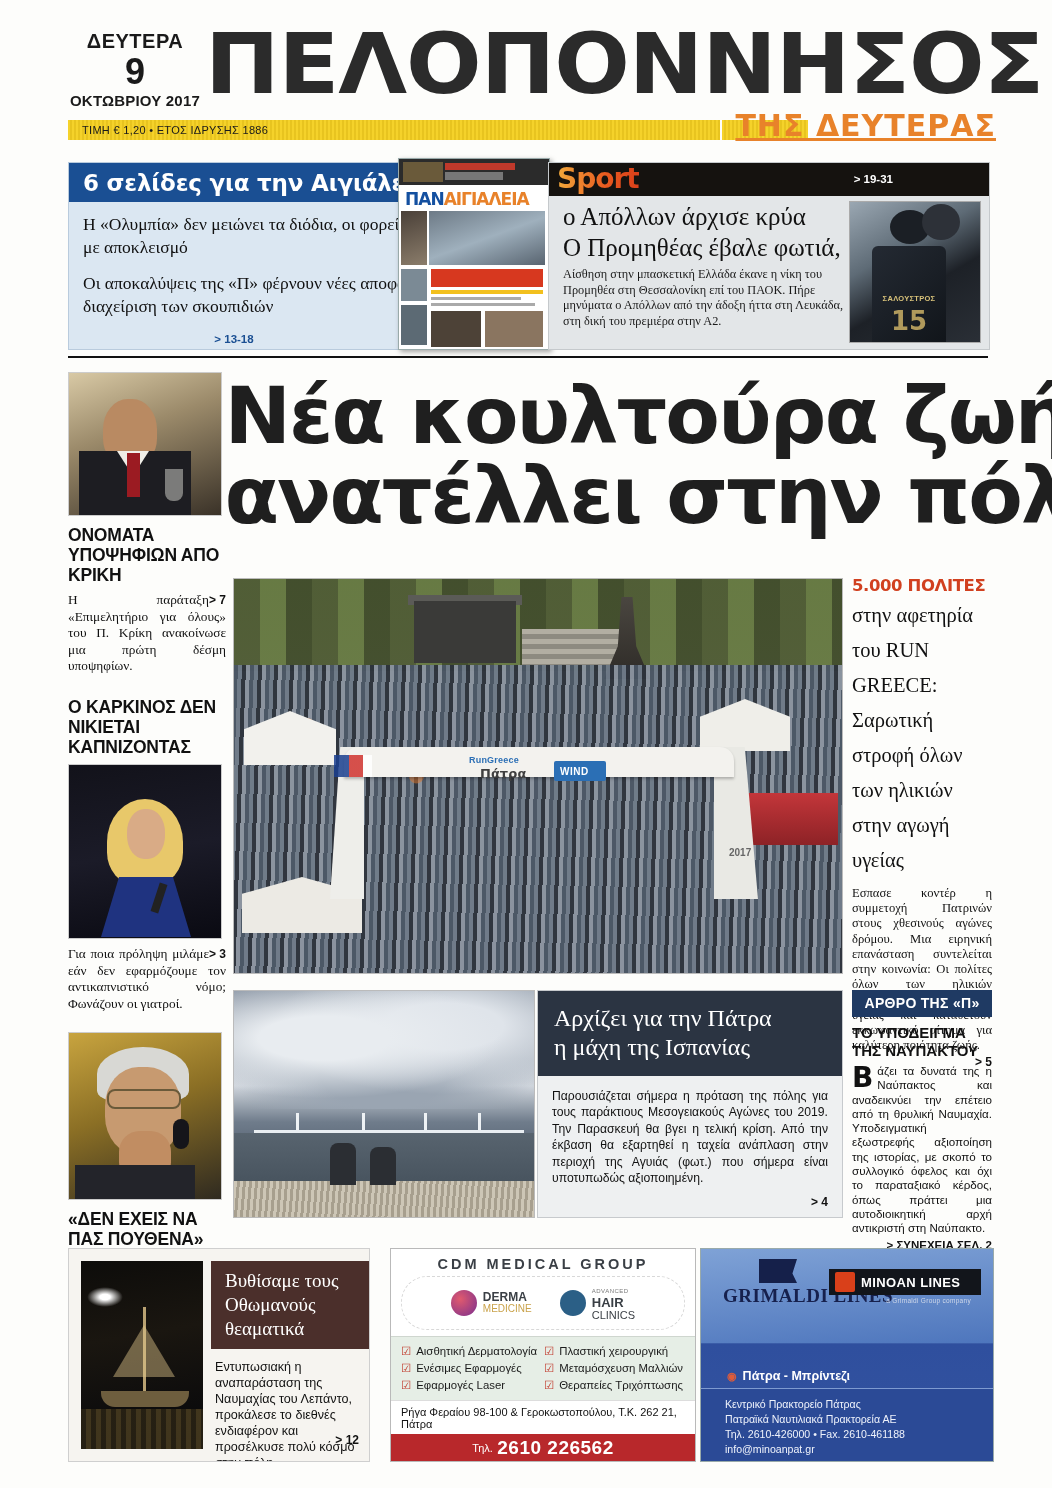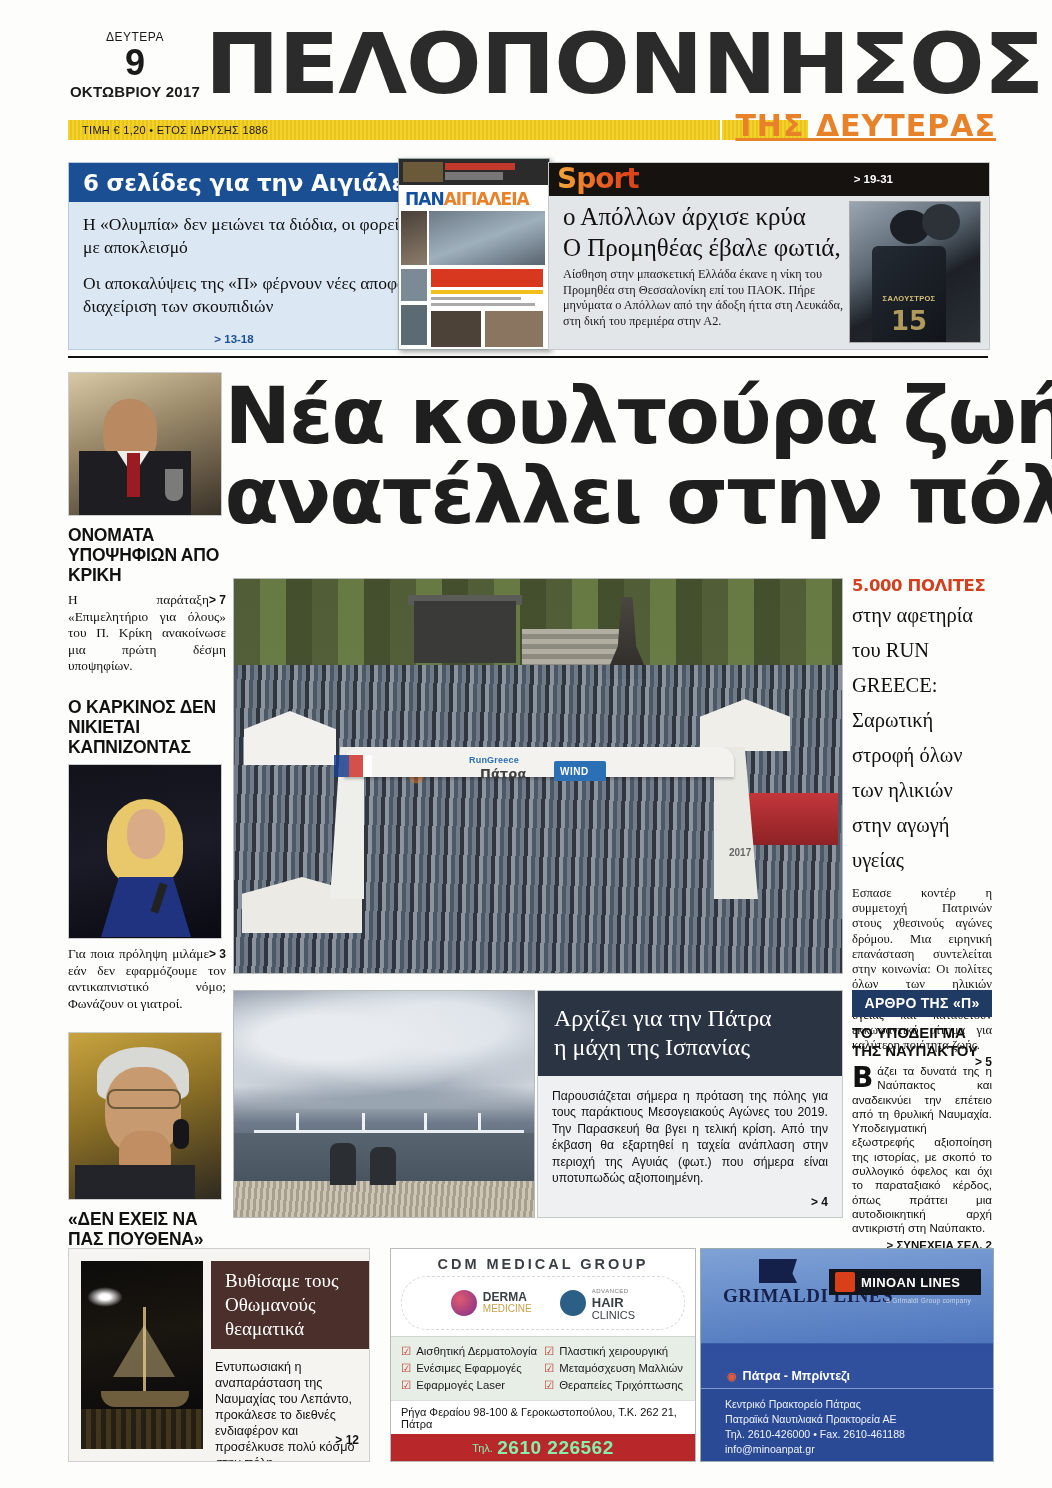--- a/index.html
+++ b/index.html
@@ -11,21 +11,21 @@
     overflow:hidden;
   }
   .page{
     position:absolute;inset:0;
     background:#fdfdfb;
   }
   
   .masthead{position:absolute;left:0;top:0;width:1052px;height:148px;}
   .dateblock{position:absolute;left:60px;top:30px;width:150px;text-align:center;
              font-family:"Liberation Sans",sans-serif;color:#1a1a1a;}
-  .dateblock .dow{font-size:12px;font-weight:400;letter-spacing:.5px;}
+  .dateblock .dow{font-size:20px;font-weight:700;letter-spacing:.5px;}
   .dateblock .day{font-size:36px;font-weight:700;line-height:36px;margin:1px 0 2px;}
   .dateblock .mon{font-size:15px;font-weight:700;letter-spacing:.2px;}
   .logo-main{position:absolute;left:205px;top:22px;font-family:"DejaVu Sans",sans-serif;
              font-weight:700;font-size:84px;letter-spacing:-1px;color:#2b2b2b;
              transform:scaleX(1.06);transform-origin:left top;line-height:84px;}
   .logo-sub{position:absolute;right:56px;top:108px;font-family:"DejaVu Sans",sans-serif;
             font-weight:700;font-size:30px;color:#e8822a;letter-spacing:1px;text-decoration:underline;}
   .yellowbar{position:absolute;left:68px;top:120px;width:652px;height:20px;
              background:repeating-linear-gradient(90deg,#f5d22a 0 2px,#e8c41f 2px 4px);}
   .yellowbar2{position:absolute;left:722px;top:120px;width:86px;height:20px;
@@ -261,21 +261,21 @@
   .lgtxt1 i{display:block;font-style:normal;font-weight:400;font-size:10px;color:#c9a24a;}
   .lgtxt2{font-family:"Liberation Sans",sans-serif;font-size:11px;color:#3a3f45;line-height:12px;}
   .lgtxt2 b{display:block;font-size:13px;}
   .lgtxt2 i{display:block;font-style:normal;font-size:6px;letter-spacing:.5px;color:#7a7a7a;}
   .ad2-list{display:flex;background:#e6eee6;border-top:1px solid #cfd6cf;margin-top:6px;padding:6px 8px 6px 10px;}
   .ad2-list ul{list-style:none;margin:0;padding:0;flex:1;}
   .ad2-list li{font-family:"Liberation Sans",sans-serif;font-size:11.4px;line-height:17px;color:#1a1a1a;}
   .ad2-list li::before{content:"\2611";color:#c0392b;margin-right:5px;}
   .ad2-addr{font-family:"Liberation Sans",sans-serif;font-size:11px;color:#111;
        padding:5px 0 4px 10px;background:#fff;border-top:1px solid #ddd;}
-  .ad2-tel{background:#b8282b;color:#86efac;text-align:center;padding:3px 0 4px;
+  .ad2-tel{background:#b8282b;color:#ffffff;text-align:center;padding:3px 0 4px;
        font-family:"Liberation Sans",sans-serif;}
   .ad2-tel small{font-size:11px;vertical-align:2px;}
   .ad2-tel b{font-size:19px;letter-spacing:.5px;}
 
   .ad3{position:absolute;left:700px;top:1248px;width:292px;height:212px;
        border:1px solid #9aa;overflow:hidden;
        background:linear-gradient(180deg,#5f85c9 0%,#4a6fb6 44%,#2f4f9e 45%,#33539f 100%);}
   .ad3-top{position:absolute;left:0;top:0;width:292px;height:94px;
        background:linear-gradient(175deg,#7fa2d6,#4e76bd);}
   .ad3-flag{position:absolute;left:58px;top:10px;width:38px;height:24px;background:#15204a;

